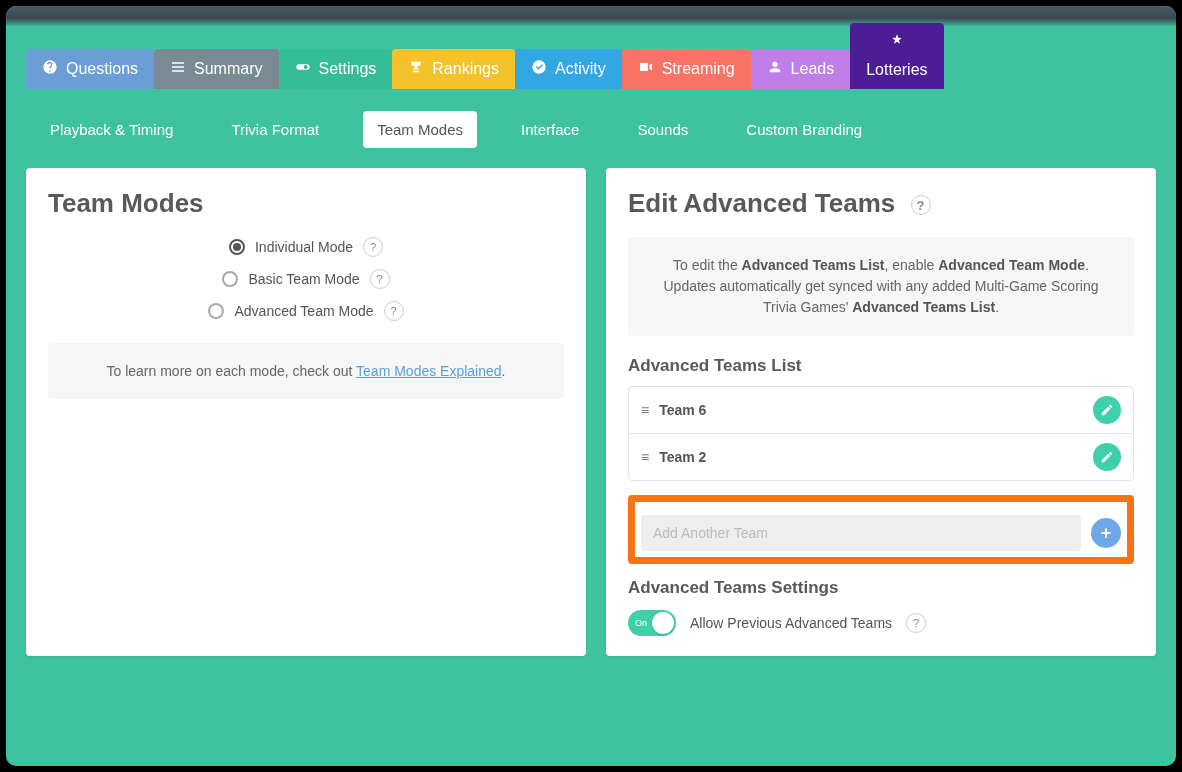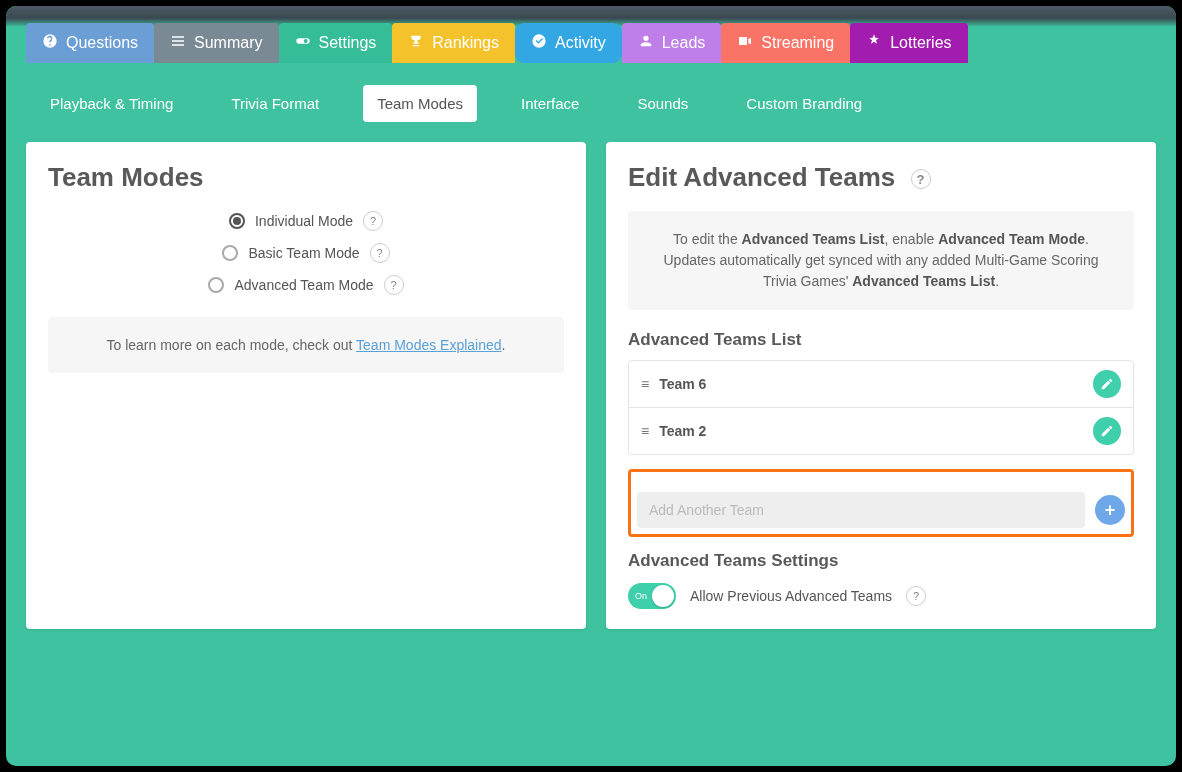--- a/index.html
+++ b/index.html
@@ -38,24 +38,24 @@
     font-weight: 500;
     border-top-left-radius: 4px;
     border-top-right-radius: 4px;
     cursor: pointer;
   }
   .tab svg { width:16px; height:16px; }
   .tab-questions { background:#6a9ed4; }
   .tab-summary { background:#7a8a94; }
   .tab-settings { background:#35bd98; }
   .tab-rankings { background:#f4c22b; }
-  .tab-activity { background:#33a7e4;border-radius:9px; }
+  .tab-activity { background:#33a7e4; }
   .tab-leads { background:#c07ee8; }
   .tab-streaming { background:#f97366; }
-  .tab-lotteries { background:#a21caf; }
+  .tab-lotteries { background:#4c1d95;flex-direction:column; }
   .subtabs {
     display:flex;
     gap:30px;
     padding: 22px 30px 20px 30px;
     background:#3fc29f;
     align-items:center;
   }
   .subtab {
     color:#fff;
     font-size:15px;
@@ -152,21 +152,21 @@
   .team-row:first-child{border-top:none;}
   .team-row .left {display:flex;align-items:center;gap:10px;}
   .drag-icon {color:#777;cursor:grab;}
   .edit-btn {
     width:28px;height:28px;border-radius:50%;background:#3fd0ab;
     display:flex;align-items:center;justify-content:center;cursor:pointer;
   }
   .edit-btn svg{width:14px;height:14px;fill:#fff;}
   .add-row {
     display:flex;align-items:center;gap:10px;margin-top:14px;
-    border:3px solid #f97316;border-radius:4px;padding:20px 6px 6px 6px;
+    border:7px solid #f97316;border-radius:4px;padding:13px 6px 6px 6px;
   }
   .add-input {
     flex:1;background:#eee;border:none;border-radius:4px;
     padding:10px 12px;font-size:14px;color:#777;
     outline: none;
   }
   .add-input::placeholder{color:#bbb;}
   .add-btn {
     width:30px;height:30px;border-radius:50%;background:#6fa8e8;
     display:flex;align-items:center;justify-content:center;cursor:pointer;
@@ -219,31 +219,31 @@
             <path d="M5 4h14v2a5 5 0 01-5 5v3h2v2H8v-2h2v-3a5 5 0 01-5-5V4zm2 14h10v2H7v-2z"></path>
           </svg></span>
       <span>Rankings</span>
     </div>
     <div class="tab tab-activity">
       <span><svg viewBox="0 0 24 24" fill="#fff">
             <path d="M12 2a10 10 0 100 20 10 10 0 000-20zm-1 14l-4-4 1.4-1.4L11 13.2l5.6-5.6L18 9l-7 7z"></path>
           </svg></span>
       <span>Activity</span>
     </div>
+    <div class="tab tab-streaming">
+      <span><svg viewBox="0 0 24 24" fill="#fff">
+            <path d="M3 6h12v12H3V6zm14 3l4-2v10l-4-2V9z"></path>
+          </svg></span>
+      <span>Streaming</span>
+    </div>
     <div class="tab tab-leads">
       <span><svg viewBox="0 0 24 24" fill="#fff">
             <path d="M12 12a4 4 0 100-8 4 4 0 000 8zm0 2c-4 0-8 2-8 4v2h16v-2c0-2-4-4-8-4z"></path>
           </svg></span>
       <span>Leads</span>
-    </div>
-    <div class="tab tab-streaming">
-      <span><svg viewBox="0 0 24 24" fill="#fff">
-            <path d="M3 6h12v12H3V6zm14 3l4-2v10l-4-2V9z"></path>
-          </svg></span>
-      <span>Streaming</span>
     </div>
     <div class="tab tab-lotteries">
       <span><svg viewBox="0 0 24 24" fill="#fff">
             <path d="M12 2l2 5 5 .5-4 3.5 1.5 5L12 13l-4.5 3 1.5-5-4-3.5 5-.5L12 2z"></path>
           </svg></span>
       <span>Lotteries</span>
     </div>
   </div>
 
   <div class="subtabs">

